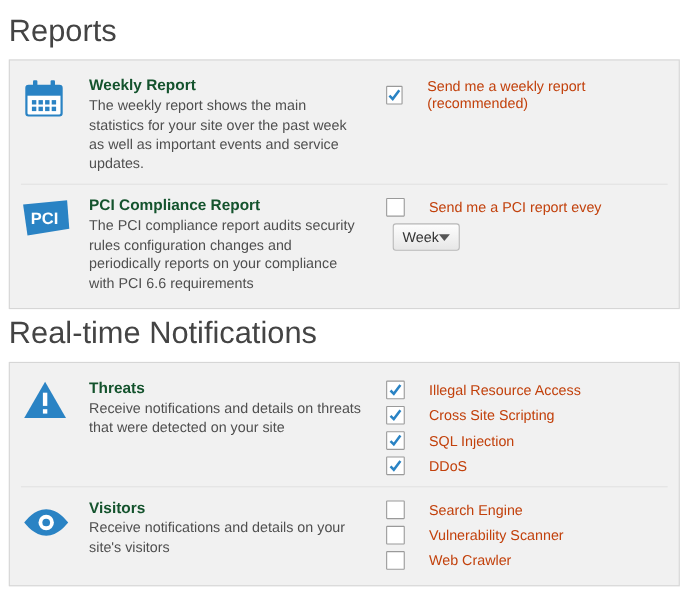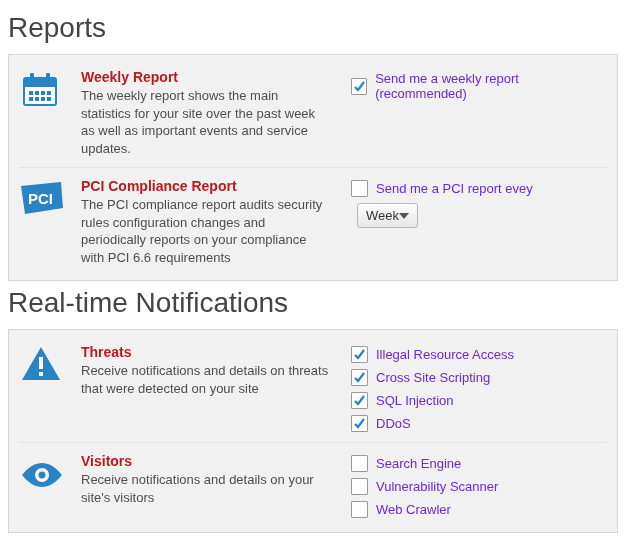--- a/index.html
+++ b/index.html
@@ -4,24 +4,24 @@
 <style>
 html,body{margin:0;padding:0;font-family:Arial,Helvetica,sans-serif;font-size:13px;color:#333;background:#fff}
 body{width:626px}
 .page{padding:6px 8px 16px 8px}
 h2{font-size:28px;font-weight:400;color:#444;margin:6px 0 10px 0}
 .panel{border:1px solid #d6d6d6;background:#f1f1f1;padding:8px 10px}
 .row{display:flex;align-items:flex-start;gap:12px;padding:6px 0}
 .hr{border-top:1px solid #e2e2e2;margin:4px 0}
 .iconbox{flex:0 0 50px;display:flex;align-items:flex-start;justify-content:flex-start}
 .textcol{flex:1 1 0;min-width:0;padding-right:8px;max-width:250px}
-.title{color:#b91c1c;font-weight:700;font-size:14px;margin:0 0 2px 0;text-decoration:none;display:inline-block}
+.title{color:#14532d;font-weight:700;font-size:14px;margin:0 0 2px 0;text-decoration:none;display:inline-block}
 .desc{color:#4f4f4f;font-size:13px;line-height:1.35;margin:0}
 .ctrlcol{flex:0 0 250px;display:flex;flex-direction:column;gap:6px;padding-top:2px}
-.chk{display:flex;align-items:center;gap:8px;color:#6d28d9;font-size:13px}
+.chk{display:flex;align-items:center;gap:22px;color:#c2410c;font-size:13px}
 .box{width:15px;height:15px;border:1px solid #9a9a9a;background:#fff;display:flex;align-items:center;justify-content:center;border-radius:1px}
 .box svg{display:none}
 .box.checked svg{display:block}
 .select{display:inline-flex;align-items:center;gap:0;background:linear-gradient(#fdfdfd,#e7e7e7);border:1px solid #b8b8b8;border-radius:3px;padding:4px 8px;color:#333;font-size:13px;margin-left:6px}
 .select .caret{width:0;height:0;border-left:5px solid transparent;border-right:5px solid transparent;border-top:6px solid #555}
 .inline{flex-direction:row;align-items:flex-end;flex-wrap:wrap}
 </style>
 </head>
 <body>
 

